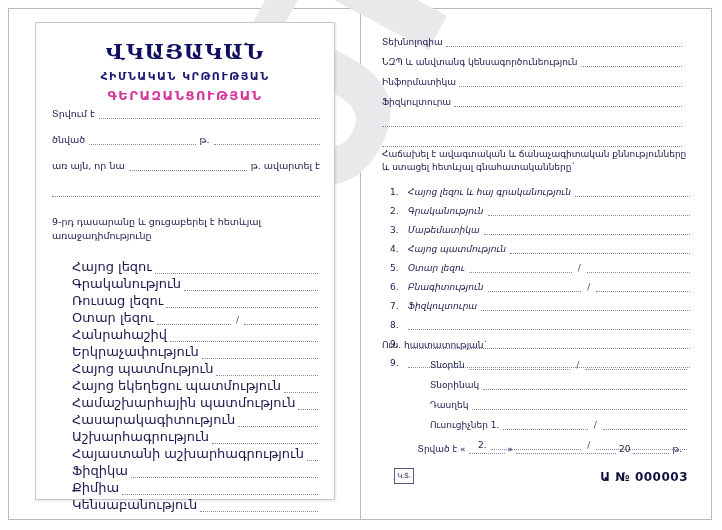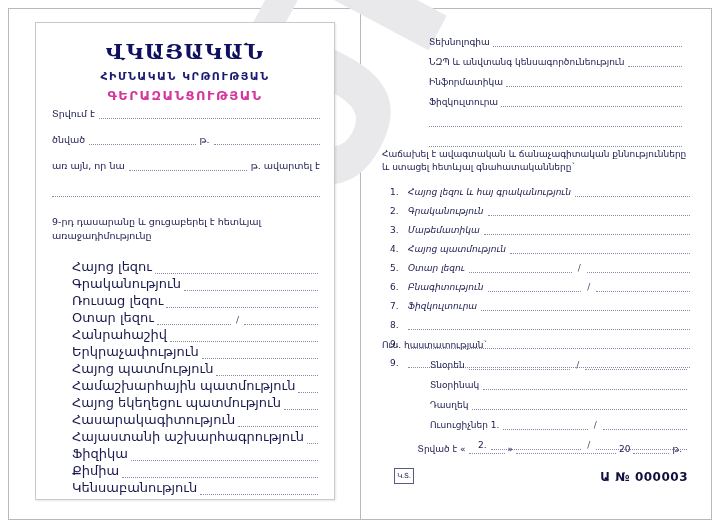--- a/index.html
+++ b/index.html
@@ -178,21 +178,20 @@
     left: 0;
     top: 8px;
     width: 300px;
   }
   .r-row {
     display: flex;
     align-items: flex-end;
     gap: 3px;
     height: 17px;
     margin-bottom: 3px;
-    margin-left: 47px;
   }
   .r-label {
     font-family: "DejaVu Sans", sans-serif;
     font-size: 9px;
     color: #1a1a4e;
     white-space: nowrap;
   }
   .r-head {
     position: absolute;
     left: 0;
@@ -360,29 +359,33 @@
           </div>
           <div class="subject-row">
             <span class="subject-name">Երկրաչափություն</span>
             <span class="dots"></span>
           </div>
           <div class="subject-row">
             <span class="subject-name">Հայոց պատմություն</span>
             <span class="dots"></span>
           </div>
           <div class="subject-row">
+            <span class="subject-name">Հայոց եկեղեցու պատմություն</span>
+            <span class="dots"></span>
+          </div>
+          <div class="subject-row">
             <span class="subject-name">Համաշխարհային պատմություն</span>
             <span class="dots"></span>
           </div>
           <div class="subject-row">
-            <span class="subject-name">Հայոց եկեղեցու պատմություն</span>
-            <span class="dots"></span>
-          </div>
-          <div class="subject-row">
             <span class="subject-name">Հասարակագիտություն</span>
+            <span class="dots"></span>
+          </div>
+          <div class="subject-row">
+            <span class="subject-name">Աշխարհագրություն</span>
             <span class="dots"></span>
           </div>
           <div class="subject-row">
             <span class="subject-name">Հայաստանի աշխարհագրություն</span>
             <span class="dots"></span>
           </div>
           <div class="subject-row">
             <span class="subject-name">Ֆիզիկա</span>
             <span class="dots"></span>
           </div>

